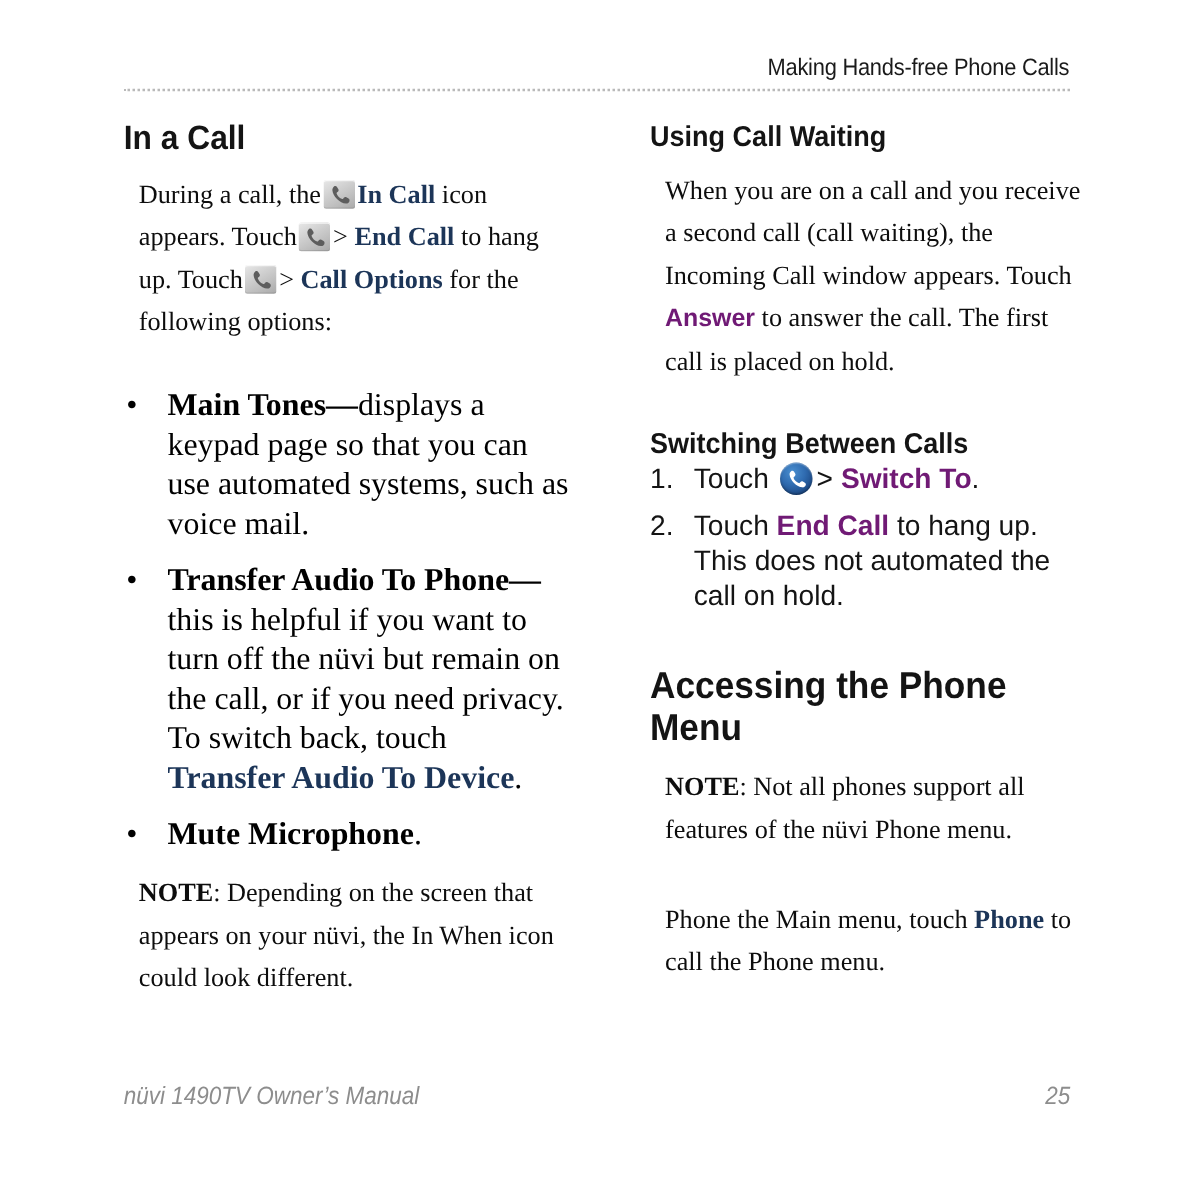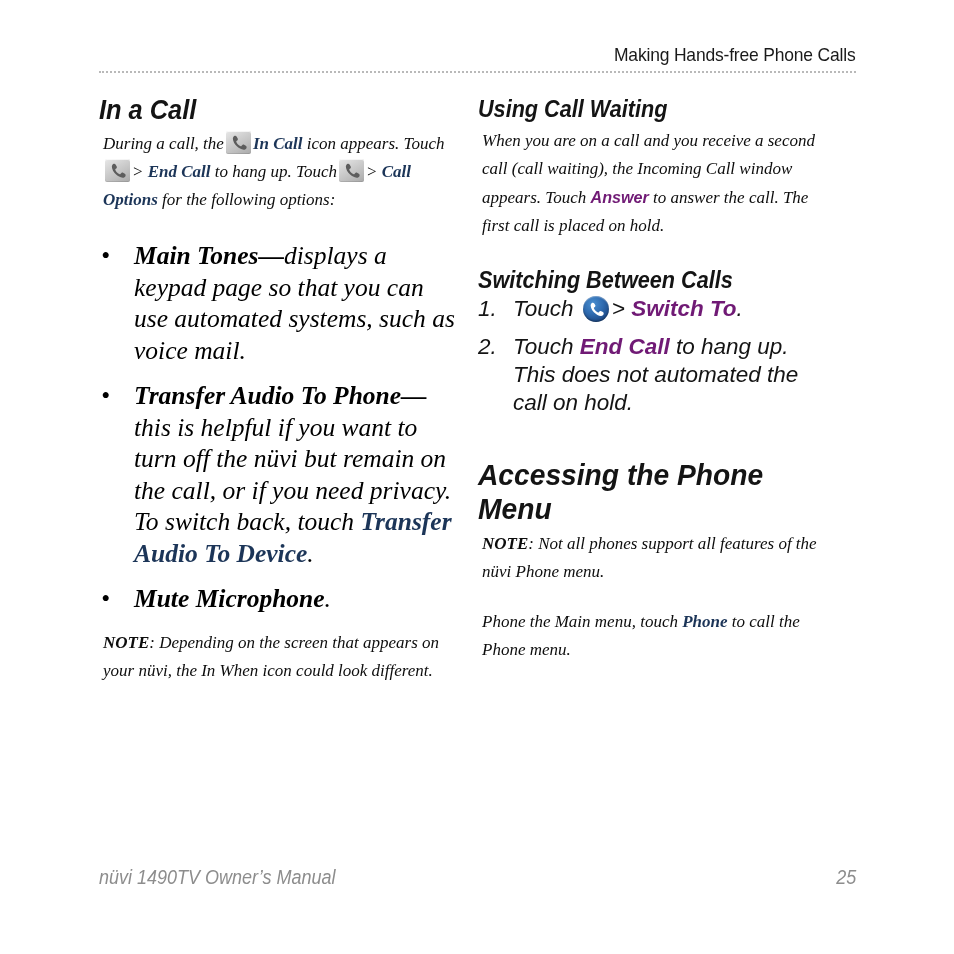--- a/index.html
+++ b/index.html
@@ -47,24 +47,23 @@
     width: 757px;
     height: 2px;
     border-top: 2px dotted #b9b9b9;
   }
 
   
   .col {
     position: absolute;
     top: 95px;
     width: 357px;
-    font-style: italic;
   }
   .col-left  { left: 99px;  }
-  .col-right { left: 478px; }
+  .col-right { left: 520px; }
 
   
   h2.sec-head {
     font-family: "Liberation Sans", "DejaVu Sans", sans-serif;
     font-weight: bold;
     font-size: 27px;
     line-height: 31px;
     margin: 0 0 3px 0;
     color: #141414;
     transform: scaleX(0.94);
@@ -79,23 +78,23 @@
     line-height: 28px;
     margin-bottom: 1px;
   }
   .spacer-lg { height: 31px; }
   .spacer-md { height: 22px; }
   .spacer-sm { height: 14px; }
 
   
   p.body {
     font-family: "Liberation Serif", "DejaVu Serif", serif;
-    font-size: 17px;
-    line-height: 28px;
-    margin: 4px;
+    font-size: 21px;
+    line-height: 34px;
+    margin: 12px;
     color: #0d0d0d;
   }
   .b-serif {
     font-weight: bold;
   }
   .blue {
     color: #1c3558;
     font-weight: bold;
   }
   .blue-sans {

